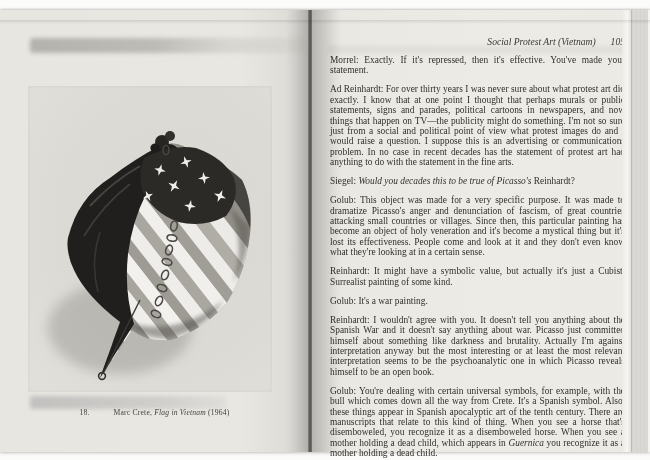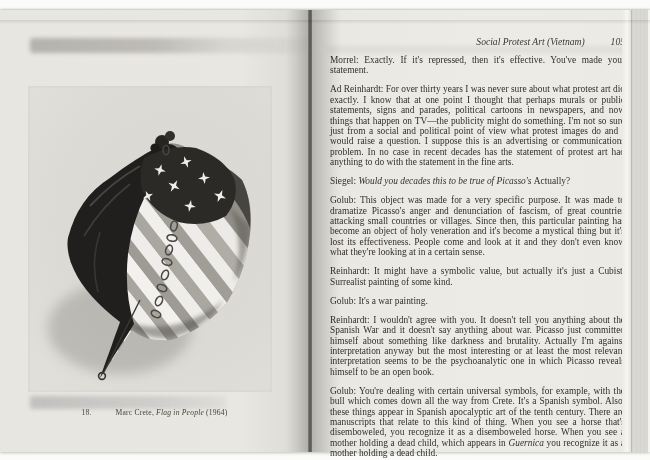--- a/index.html
+++ b/index.html
@@ -87,21 +87,21 @@
     text-align:center;
     font-size:7.6px; letter-spacing:.2px; color:#46433c;
     white-space:nowrap;
   }
   .caption .num { margin-right:24px; }
   .it { font-style:italic; }
 
   
   .running-head {
     position:absolute; top:26px; left:18px; width:295px;
-    display:flex; justify-content:flex-end; align-items:baseline; gap:26px;
+    display:flex; justify-content:flex-end; align-items:baseline; gap:15px;
     font-size:9.6px; color:#3a372f;
   }
   .text-col {
     position:absolute; top:45px; left:18px; width:295px;
     font-size:9.4px; line-height:10.4px; color:#33302a;
     text-align:justify;
   }
   .text-col p { margin:0 0 8.6px 0; }
 
   
@@ -219,36 +219,36 @@
         <g>
           <circle cx="134" cy="56" r="7" fill="#262522"></circle>
           <circle cx="142" cy="50" r="5" fill="#31302c"></circle>
           <circle cx="127" cy="62" r="4.6" fill="#1d1c1a"></circle>
           <ellipse cx="138" cy="64" rx="3" ry="4.6" fill="none" stroke="#4b4944" stroke-width="1.4"></ellipse>
         </g>
       </svg>
     </figure>
 
     <div class="caption">
-      <span class="num">18.</span><span>Marc Crete, </span><span class="it">Flag in People</span><span> (1964)</span>
+      <span class="num">18.</span><span>Marc Crete, </span><span class="it">Flag in Vietnam</span><span> (1964)</span>
     </div>
   </div>
 
   <div class="page page-right">
     <div class="bleed-band bleed-right-faint" style="left:16px; top:36px; width:297px;"></div>
 
     <div class="running-head">
       <span class="it">Social Protest Art (Vietnam)</span>
       <span class="it">105</span>
     </div>
 
     <div class="text-col">
         <p><span>Morrel: Exactly. If it's repressed, then it's effective. You've made your statement.</span></p>
         <p><span>Ad Reinhardt: For over thirty years I was never sure about what protest art did exactly. I know that at one point I thought that perhaps murals or public statements, signs and parades, political cartoons in newspapers, and now things that happen on TV—the publicity might do something. I'm not so sure just from a social and political point of view what protest images do and I would raise a question. I suppose this is an advertising or communications problem. In no case in recent decades has the statement of protest art had anything to do with the statement in the fine arts.</span></p>
-        <p><span>Siegel: </span><span class="it">Would you decades this to be true of Picasso's </span><span>Actually?</span></p>
+        <p><span>Siegel: </span><span class="it">Would you decades this to be true of Picasso's </span><span>Reinhardt?</span></p>
         <p><span>Golub: This object was made for a very specific purpose. It was made to dramatize Picasso's anger and denunciation of fascism, of great countries attacking small countries or villages. Since then, this particular painting has become an object of holy veneration and it's become a mystical thing but it's lost its effectiveness. People come and look at it and they don't even know what they're looking at in a certain sense.</span></p>
         <p><span>Reinhardt: It might have a symbolic value, but actually it's just a Cubist, Surrealist painting of some kind.</span></p>
         <p><span>Golub: It's a war painting.</span></p>
         <p><span>Reinhardt: I wouldn't agree with you. It doesn't tell you anything about the Spanish War and it doesn't say anything about war. Picasso just committed himself about something like darkness and brutality. Actually I'm against interpretation anyway but the most interesting or at least the most relevant interpretation seems to be the psychoanalytic one in which Picasso reveals himself to be an open book.</span></p>
         <p><span>Golub: You're dealing with certain universal symbols, for example, with the bull which comes down all the way from Crete. It's a Spanish symbol. Also, these things appear in Spanish apocalyptic art of the tenth century. There are manuscripts that relate to this kind of thing. When you see a horse that's disemboweled, you recognize it as a disemboweled horse. When you see a mother holding a dead child, which appears in </span><span class="it">Guernica</span><span> you recognize it as a mother holding a dead child.</span></p>
       </div>
   </div>
 
   <div class="gutter-shadow-left"></div>
   <div class="gutter-line"></div>

